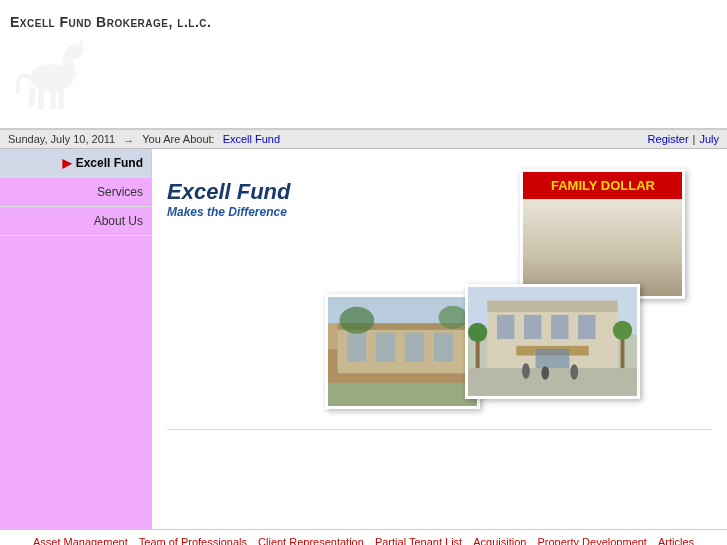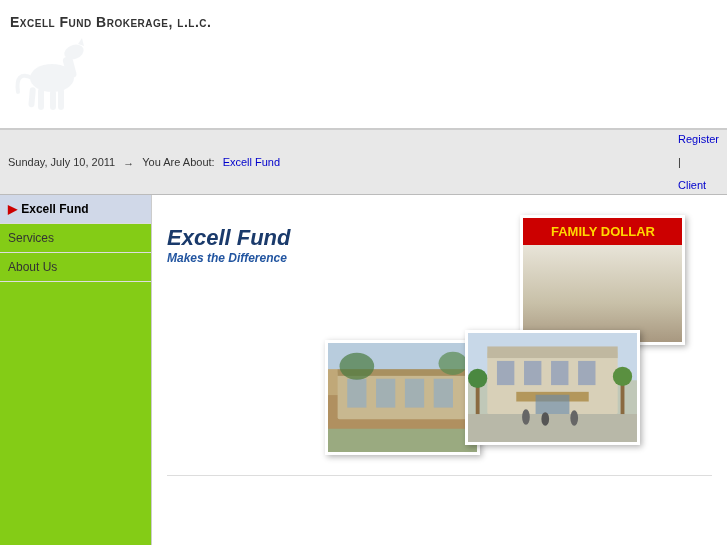--- a/index.html
+++ b/index.html
@@ -30,33 +30,34 @@
       background: #e8e8e8;
       border-bottom: 1px solid #bbb;
       padding: 3px 8px;
       font-size: 11px;
       color: #333;
       display: flex;
       justify-content: space-between;
       align-items: center;
     }
     #navbar-left { display: flex; align-items: center; gap: 4px; text-align: right; }
-    #navbar-right { display: flex; gap: 11px; flex-direction: column; }
+    #navbar-right { display: flex; gap: 4px; }
     #navbar a { color: #00c; text-decoration: none; }
     #navbar-right a { color: #00c; }
 
     
     #main { display: flex; min-height: 380px; }
 
     
     #sidebar {
       width: 152px;
       min-width: 152px;
       border-right: 1px solid #ccc;
-      background: #84cc16;
+      background: #f0abfc;
+      text-align: right;
     }
     .sidebar-item {
       padding: 7px 8px;
       border-bottom: 1px solid #ddd;
       cursor: pointer;
       font-size: 12px;
       color: #333;
     }
     .sidebar-item.active {
       background: #d0d8e8;
@@ -185,21 +186,21 @@
 <div id="navbar">
   <div id="navbar-left">
     <span>Sunday, July 10, 2011</span>
     <span style="margin:0 4px;">→</span>
     <span>You Are About:</span>
     <a href="#" style="margin-left:4px;">Excell Fund</a>
   </div>
   <div id="navbar-right">
     <a href="#">Register</a>
     <span>|</span>
-    <a href="#">Client</a>
+    <a href="#">July</a>
   </div>
 </div>
 
 <div id="main">
 
   <div id="sidebar">
 
   <div class="sidebar-item active"><span class="sidebar-item-bullet">▶</span><span>Excell Fund</span></div>
       <div class="sidebar-item"><span>Services</span></div>
       <div class="sidebar-item"><span>About Us</span></div>

